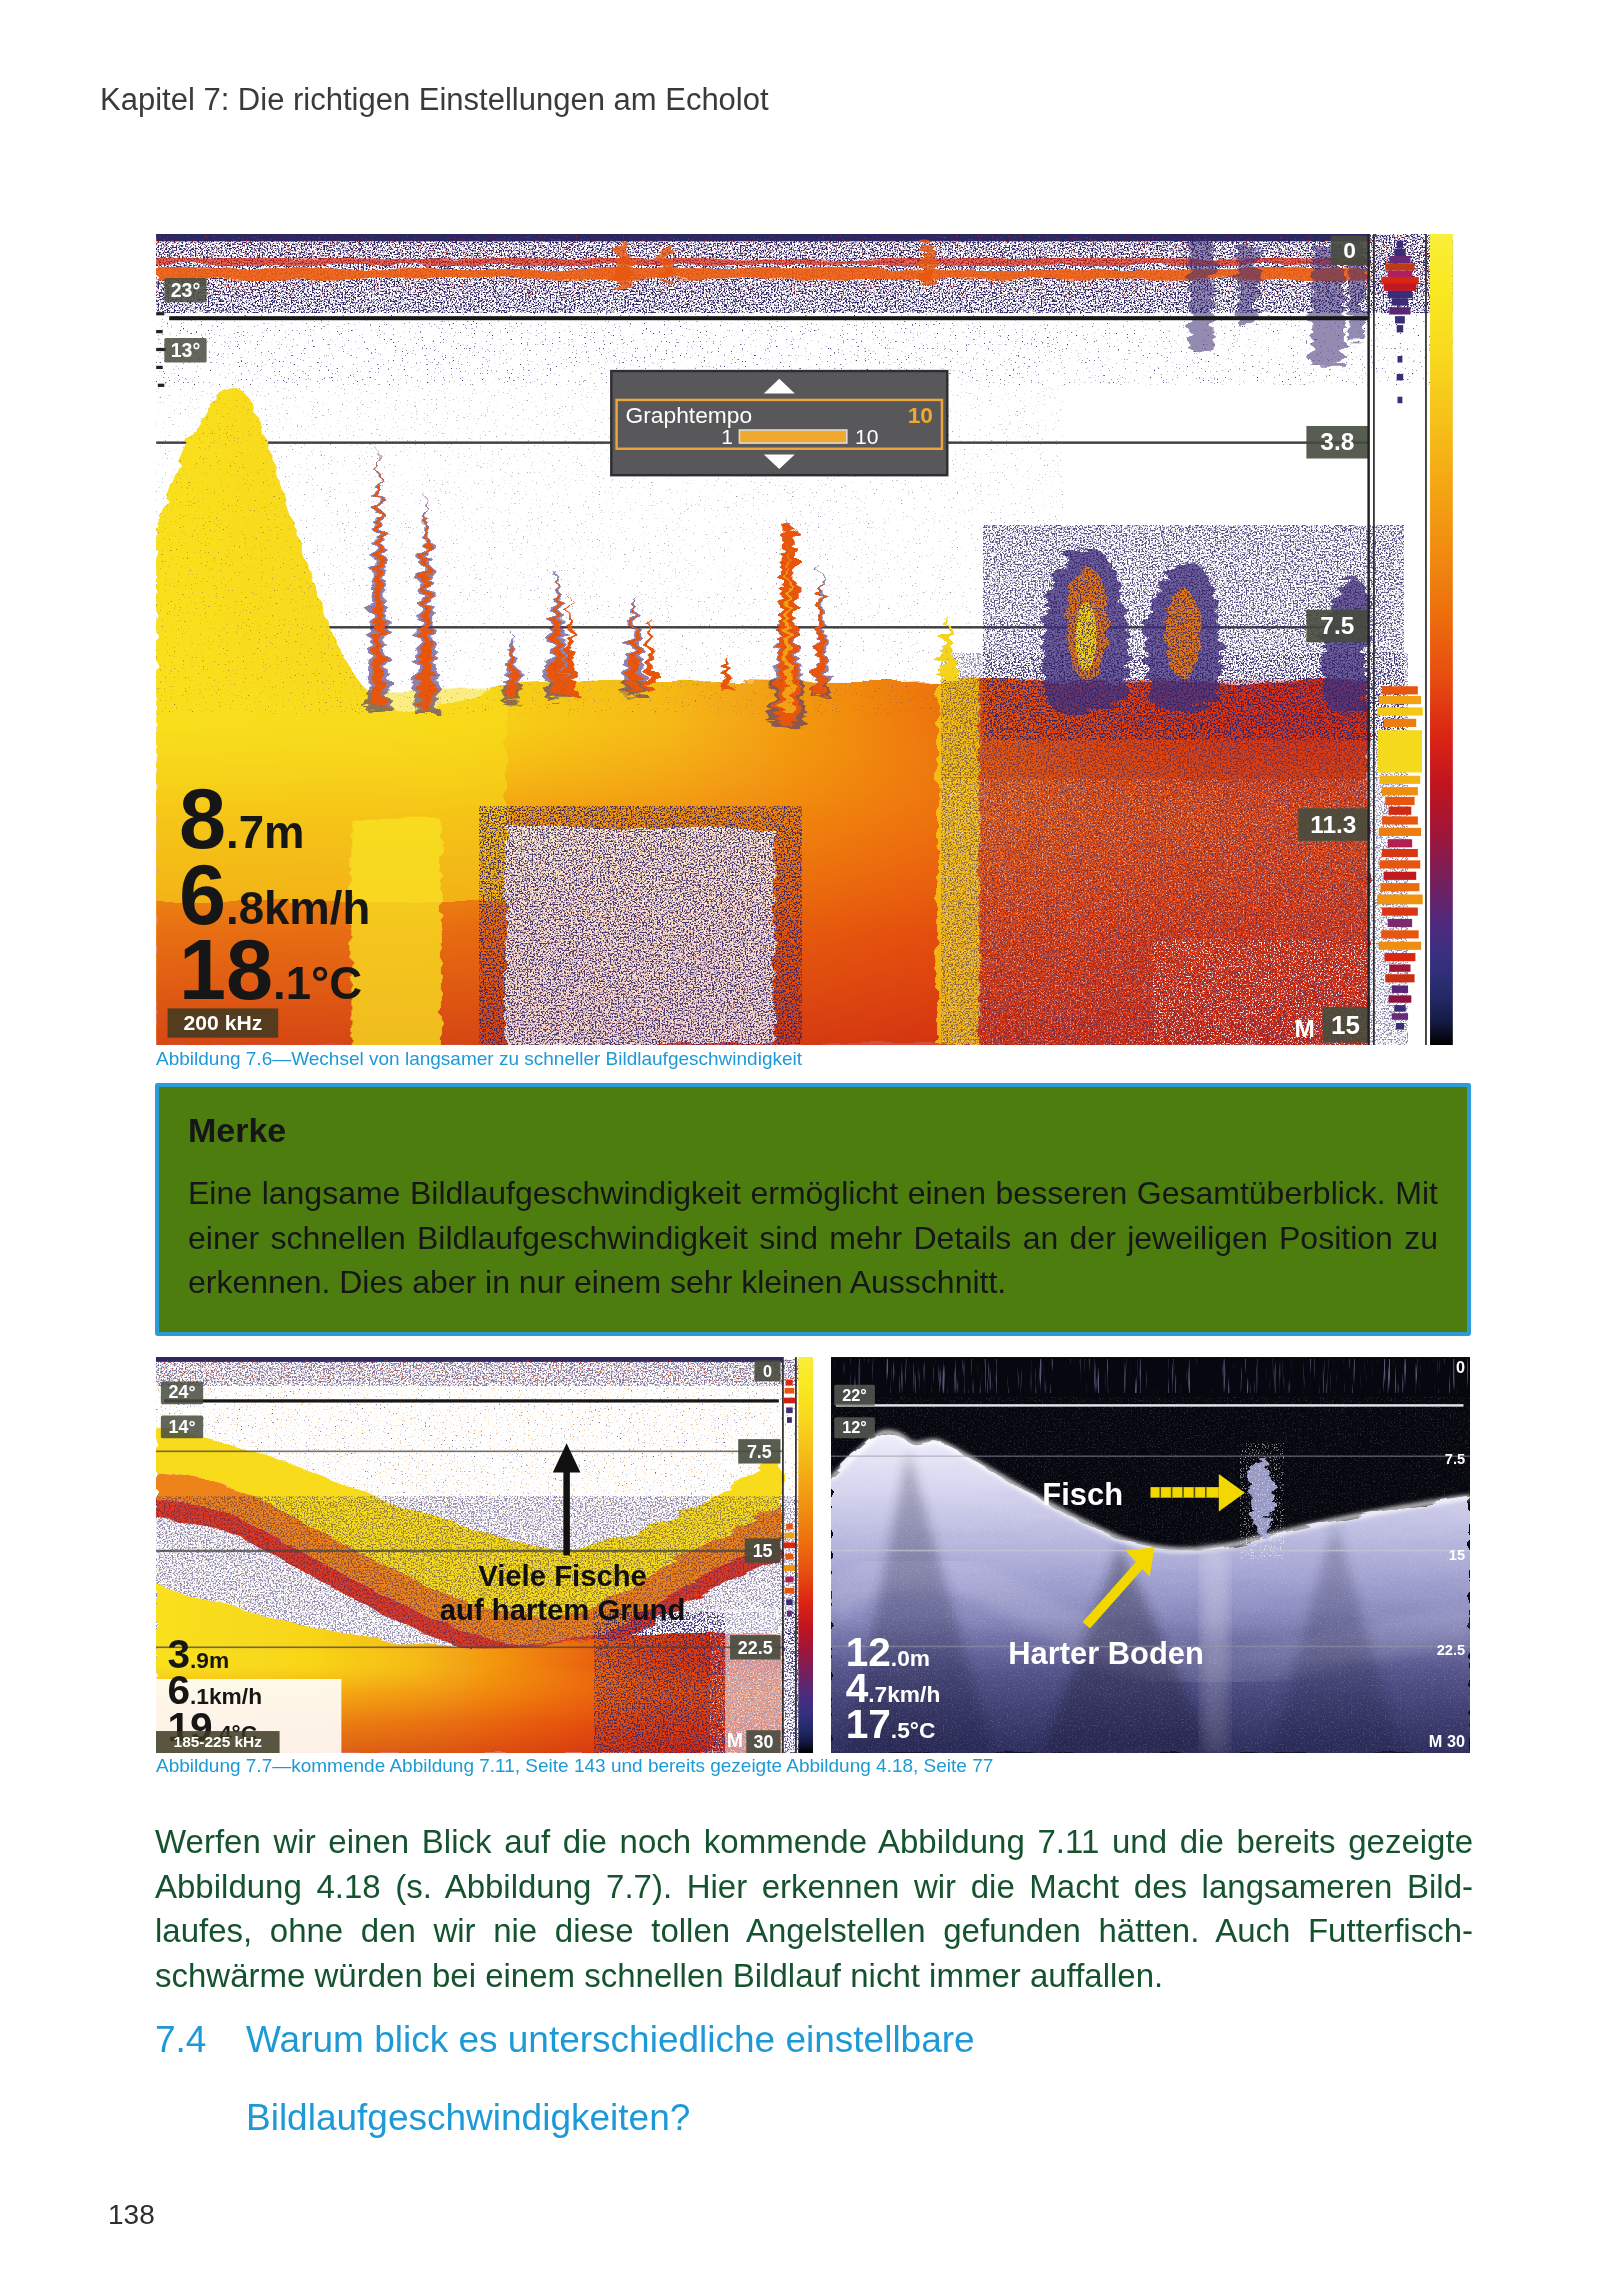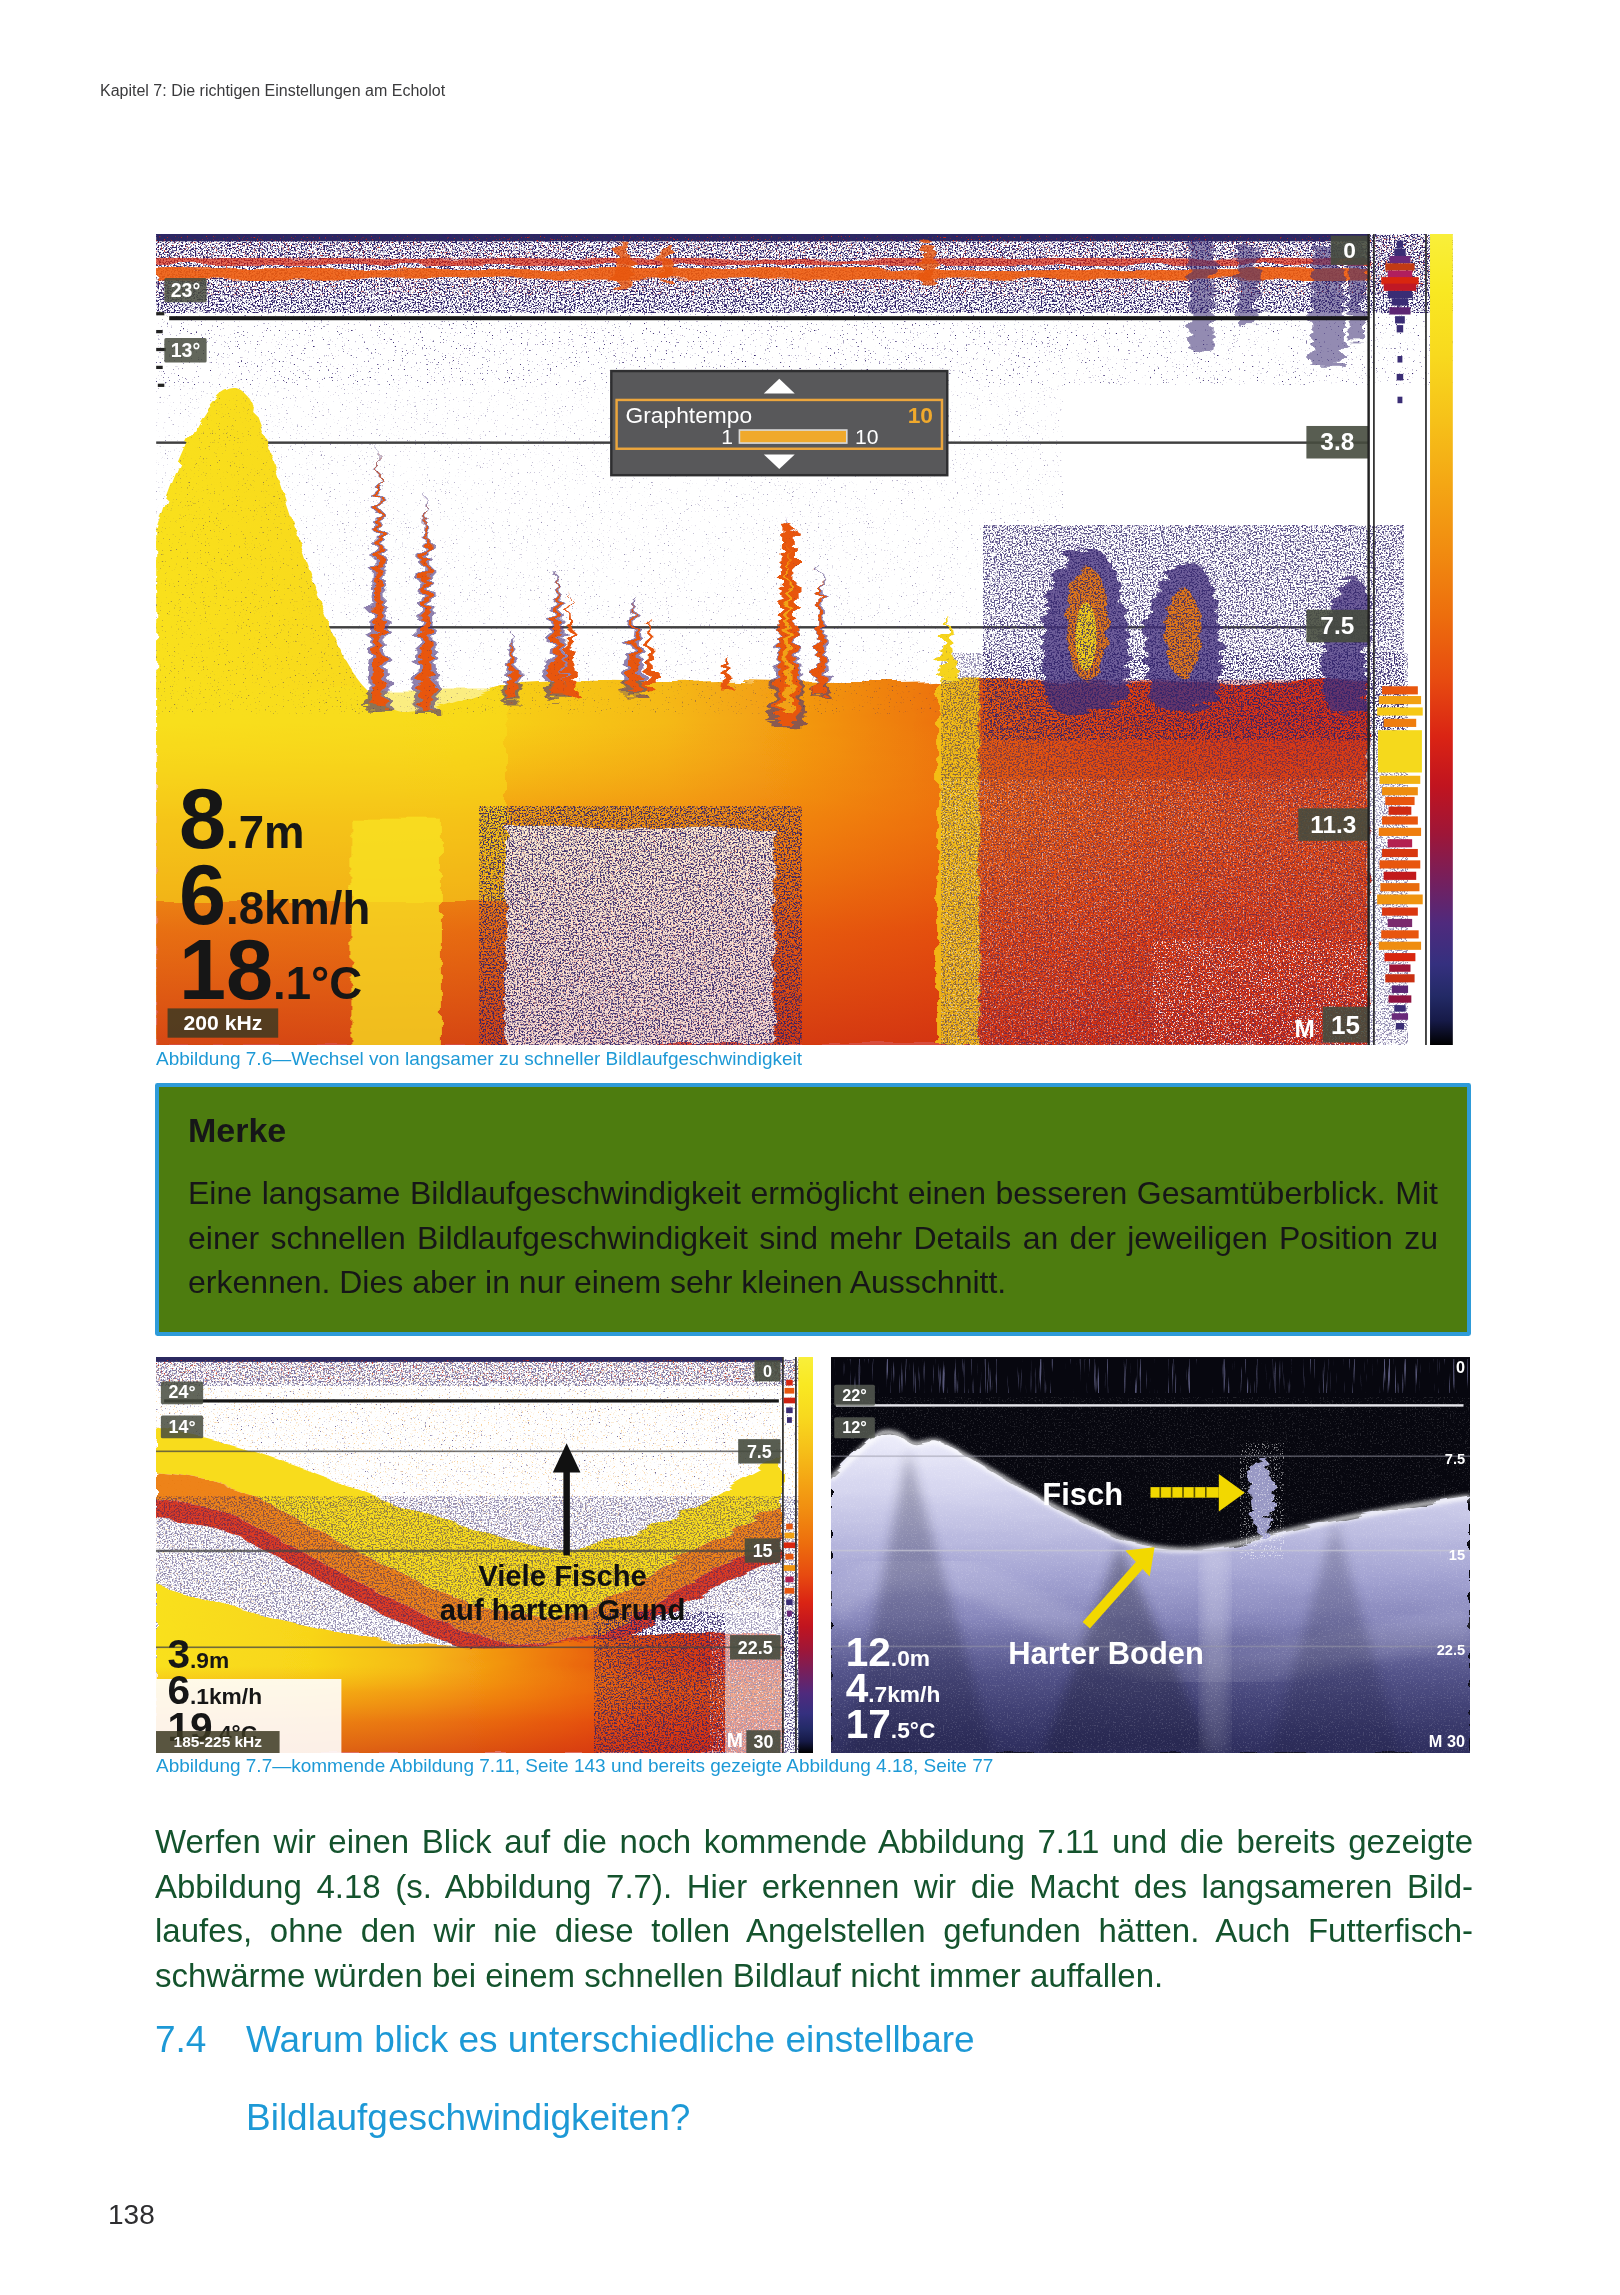--- a/index.html
+++ b/index.html
@@ -1,19 +1,19 @@
 <!DOCTYPE html>
 <html style="font-size:13px"><head>
 <meta charset="utf-8">
 <style>
   html,body{margin:0;padding:0;background:#ffffff;}
   .page{position:relative;width:1620px;height:2295px;background:#fff;overflow:hidden;
         font-family:"Liberation Sans",sans-serif;color:#1d1d1f;}
   .abs{position:absolute;}
-  .running-header{left:100px;top:82px;font-size:16px;color:#3a3a3c;}
+  .running-header{left:100px;top:82px;font-size:31px;color:#3a3a3c;}
   .figcaption{left:156px;font-size:19px;color:#1d99d6;}
   .cap76{top:1048px;}
   .cap77{top:1755px;}
   .merke-box{left:155px;top:1083px;width:1316px;height:253px;box-sizing:border-box;
              background:#4d7c0f;border:4.1px solid #2e9bd9;border-radius:2.4px;padding:24.4px 29px;}
   .merke-title{font-size:34px;font-weight:bold;color:#161618;}
   .merke-body{margin-top:21px;font-size:32px;line-height:1.38;text-align:justify;color:#161618;}
   .paragraph{left:155px;top:1820px;width:1318px;font-size:33px;line-height:1.35;
              text-align:justify;color:#14532d;}
   .section-head{left:155px;top:2019px;width:1220px;font-size:37px;color:#1d99d6;}

